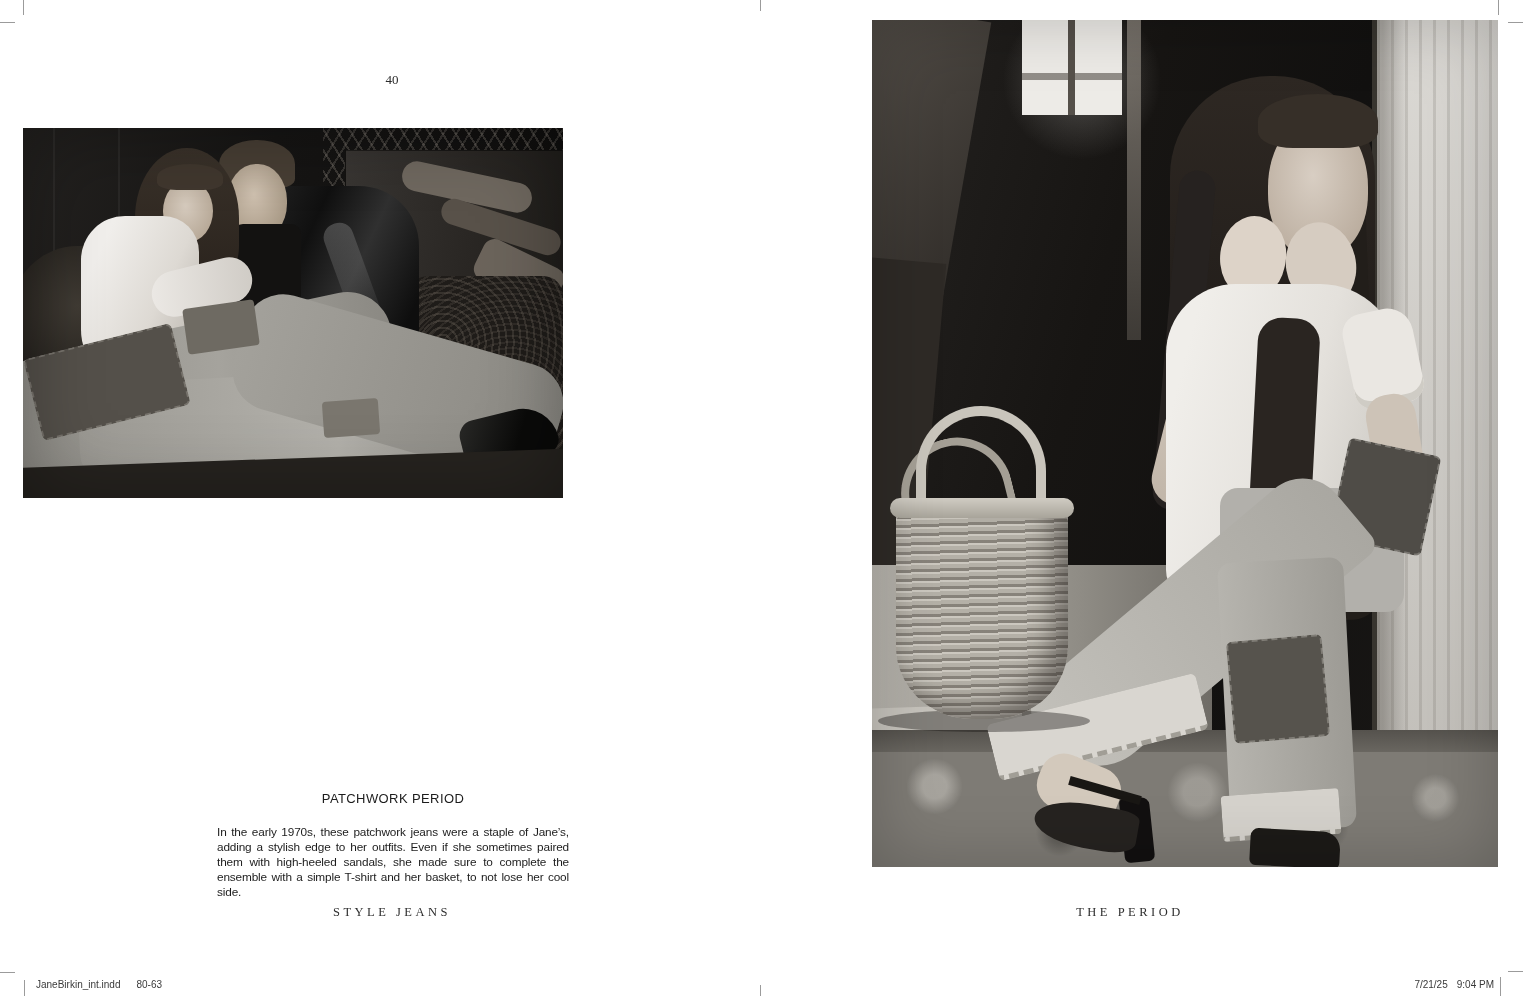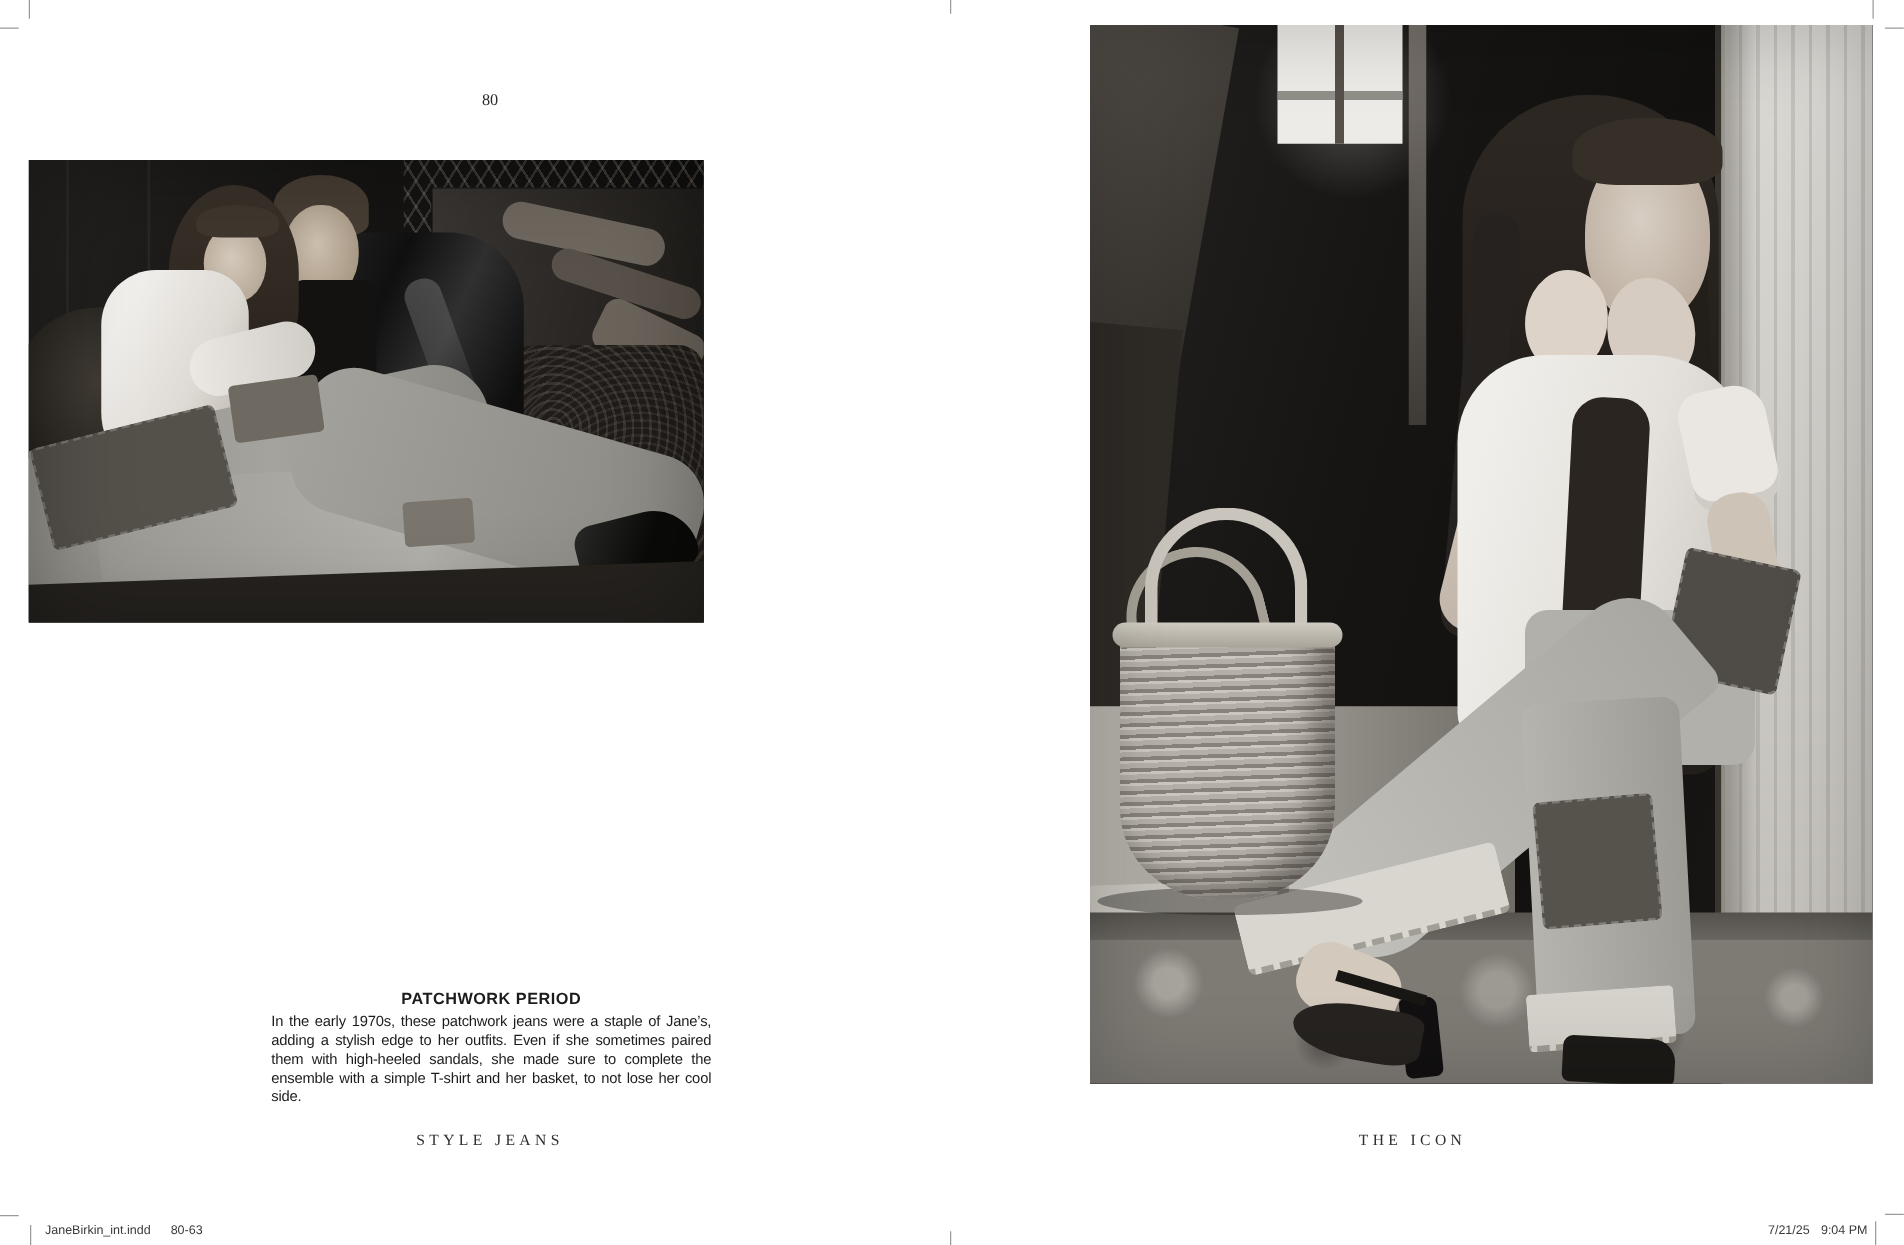--- a/index.html
+++ b/index.html
@@ -5,22 +5,22 @@
   * { margin:0; padding:0; box-sizing:border-box; }
   html,body { width:1523px; height:996px; background:#ffffff; overflow:hidden;
               font-family:"Liberation Sans", sans-serif; }
   .ab { position:absolute; }
   .mark { position:absolute; background:#9b9b9b; }
 
   
   .page-number { left:23px; top:72px; width:738px; text-align:center;
                  font-family:"Liberation Serif", serif; font-size:13px; color:#2b2b2b; }
   .caption { left:217px; top:791px; width:352px; color:#1c1c1c; }
-  .caption-title { text-align:center; font-weight:bold; font-size:13px;
-                   letter-spacing:.4px; margin-bottom:4px; }
+  .caption-title { text-align:center; font-weight:normal; font-size:13px;
+                   letter-spacing:.4px; margin-bottom:19px; }
   .caption-body { font-size:11.8px; line-height:15px; text-align:justify;
                   letter-spacing:-0.15px; }
   .footer { top:905px; width:738px; text-align:center;
             font-family:"Liberation Serif", serif; font-size:12.5px;
             letter-spacing:3.5px; color:#2e2e2e; }
   .footer-left { left:23px; }
   .footer-right { left:761px; }
   .slug { top:979px; font-size:10px; color:#3a3a3a; white-space:nowrap; }
   .slug-left { left:36px; }
   .slug-right { right:29px; text-align:right; }
@@ -42,21 +42,21 @@
 <div class="mark" style="left:0; top:22px; width:15px; height:1px;"></div>
 <div class="mark" style="left:760px; top:0; width:1px; height:11px;"></div>
 <div class="mark" style="left:1498px; top:0; width:1px; height:15px;"></div>
 <div class="mark" style="left:1508px; top:22px; width:15px; height:1px;"></div>
 <div class="mark" style="left:0; top:972px; width:15px; height:1px;"></div>
 <div class="mark" style="left:24px; top:980px; width:1px; height:16px;"></div>
 <div class="mark" style="left:760px; top:985px; width:1px; height:11px;"></div>
 <div class="mark" style="left:1508px; top:971px; width:15px; height:1px;"></div>
 <div class="mark" style="left:1500px; top:977px; width:1px; height:19px;"></div>
 
-<div class="ab page-number">80</div>
+<div class="ab page-number">40</div>
 
 <div class="photo photo-left" aria-label="Black-and-white photograph of Jane Birkin and Serge Gainsbourg reclining together on a bed, both wearing patchwork jeans, dark mirrored wall behind them">
   <div class="ab" style="left:0;top:0;width:540px;height:370px;background:linear-gradient(105deg,#242220 0%,#161514 40%,#0e0d0c 100%);"></div>
   <div class="ab" style="left:30px;top:0;width:2px;height:220px;background:rgba(255,255,255,.05);"></div>
   <div class="ab" style="left:95px;top:0;width:2px;height:200px;background:rgba(255,255,255,.05);"></div>
   <div class="ab" style="left:300px;top:0;width:240px;height:86px;background:repeating-linear-gradient(58deg,rgba(160,152,142,.28) 0 2px,transparent 2px 11px),repeating-linear-gradient(-58deg,rgba(160,152,142,.24) 0 2px,transparent 2px 11px);"></div>
   <div class="ab" style="left:322px;top:22px;width:218px;height:168px;background:linear-gradient(100deg,#393633 0%,#2a2724 55%,#1f1d1a 100%);border:1px solid rgba(0,0,0,.4);"></div>
   <div class="ab" style="left:378px;top:44px;width:132px;height:30px;background:#6f685f;border-radius:16px;transform:rotate(12deg);"></div>
   <div class="ab" style="left:416px;top:86px;width:124px;height:26px;background:#585149;border-radius:14px;transform:rotate(18deg);"></div>
   <div class="ab" style="left:452px;top:124px;width:88px;height:44px;background:#7d746a;border-radius:12px;transform:rotate(26deg);opacity:.8;"></div>
@@ -130,20 +130,20 @@
   <div class="ab" style="left:162px;top:784px;width:104px;height:44px;background:#262320;border-radius:50% 20% 30% 50%;transform:rotate(10deg);"></div>
   <div class="ab" style="left:196px;top:766px;width:74px;height:9px;background:#191714;transform:rotate(16deg);"></div>
   <div class="ab" style="left:6px;top:690px;width:212px;height:22px;background:rgba(25,23,20,.4);border-radius:50%;"></div>
   <div class="ab" style="left:26px;top:418px;width:112px;height:86px;border:8px solid #a49f95;border-bottom:none;border-radius:56px 56px 0 0;transform:rotate(-14deg);"></div>
   <div class="ab" style="left:44px;top:386px;width:130px;height:110px;border:10px solid #c9c5bc;border-bottom:none;border-radius:65px 65px 0 0;"></div>
   <div class="ab" style="left:24px;top:487px;width:172px;height:212px;border-radius:16px 16px 44% 44% / 12px 12px 34% 34%;background-color:#b4b0a7;background-image:repeating-linear-gradient(178deg,rgba(72,66,59,.42) 0 3px,rgba(222,218,210,.55) 3px 5px,rgba(150,145,136,0) 5px 9px);box-shadow:inset -16px -12px 26px rgba(35,32,28,.45),inset 0 4px 0 rgba(240,237,230,.6);"></div>
   <div class="ab" style="left:18px;top:478px;width:184px;height:20px;background:linear-gradient(#d0ccc3,#a8a49a);border-radius:10px;"></div>
   <div class="ab vignette" style="box-shadow:inset 0 0 70px rgba(0,0,0,.22);"></div>
 </div>
 
-<div class="ab footer footer-right">THE ICON</div>
+<div class="ab footer footer-right">THE PERIOD</div>
 
 <div class="ab slug slug-left">
   <span>JaneBirkin_int.indd</span><span class="gap"></span><span>80-63</span>
 </div>
 <div class="ab slug slug-right">
   <span>7/21/25</span><span class="gap-sm"></span><span>9:04 PM</span>
 </div>
 
 </body></html>

